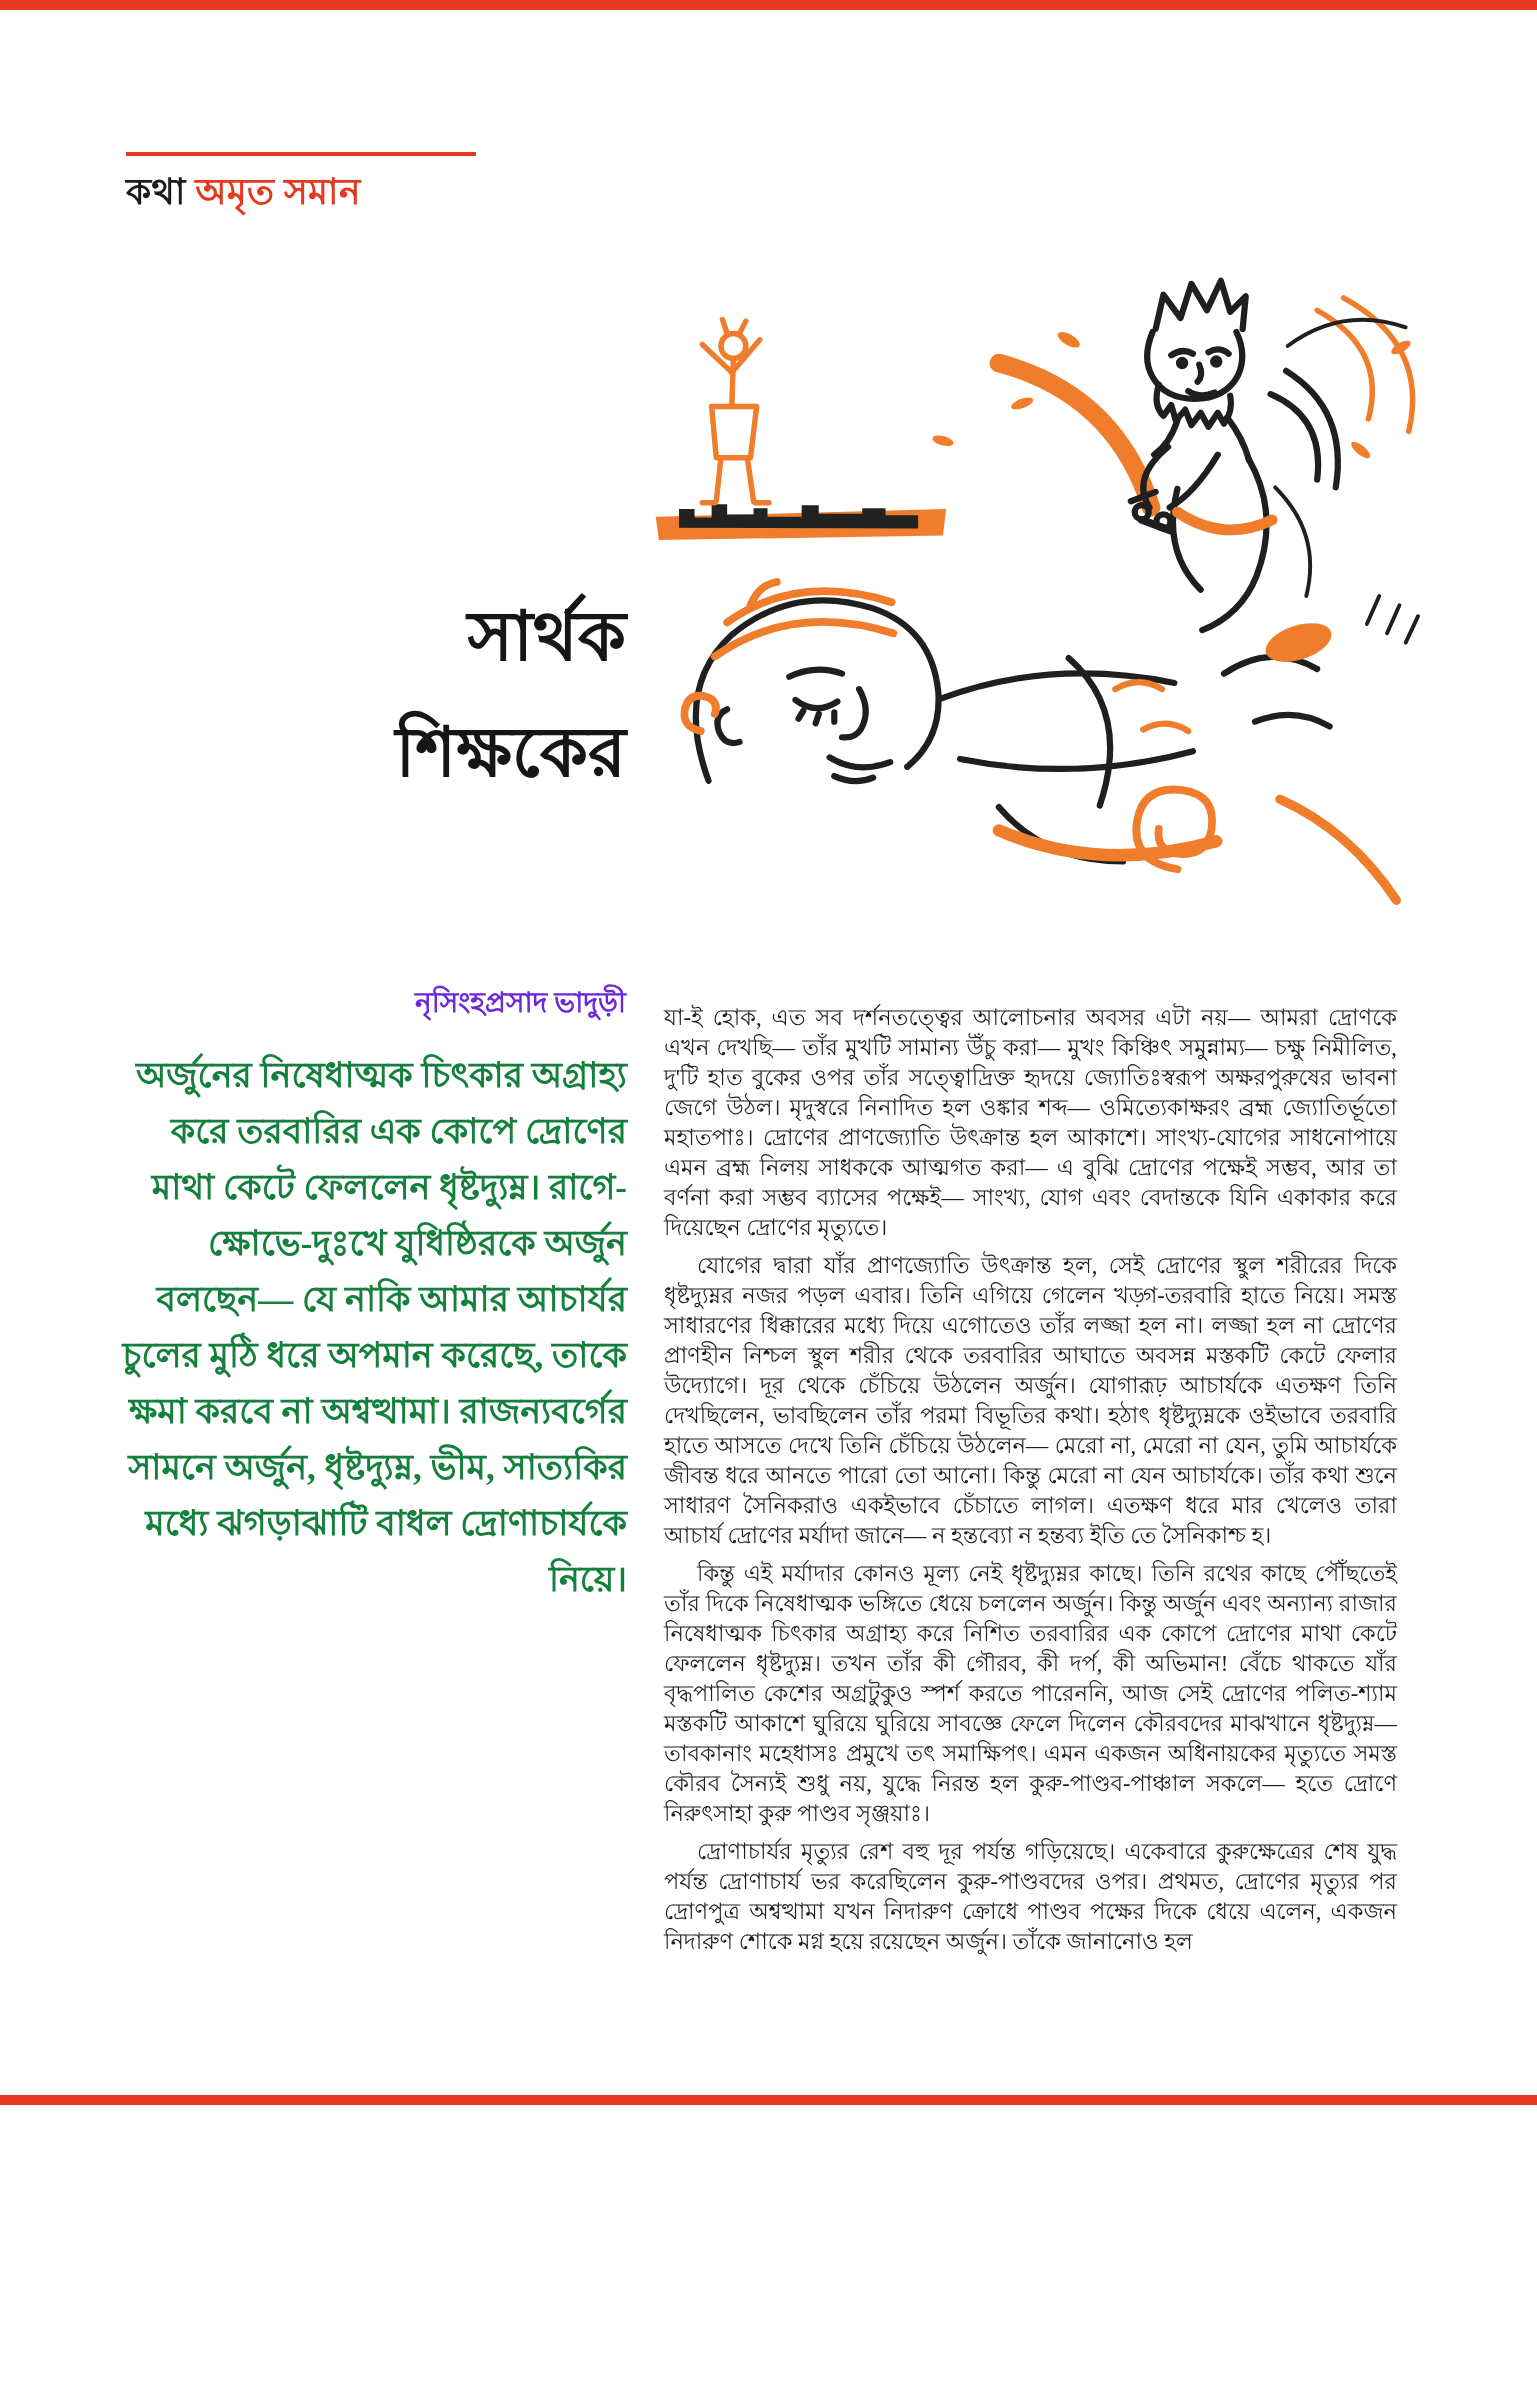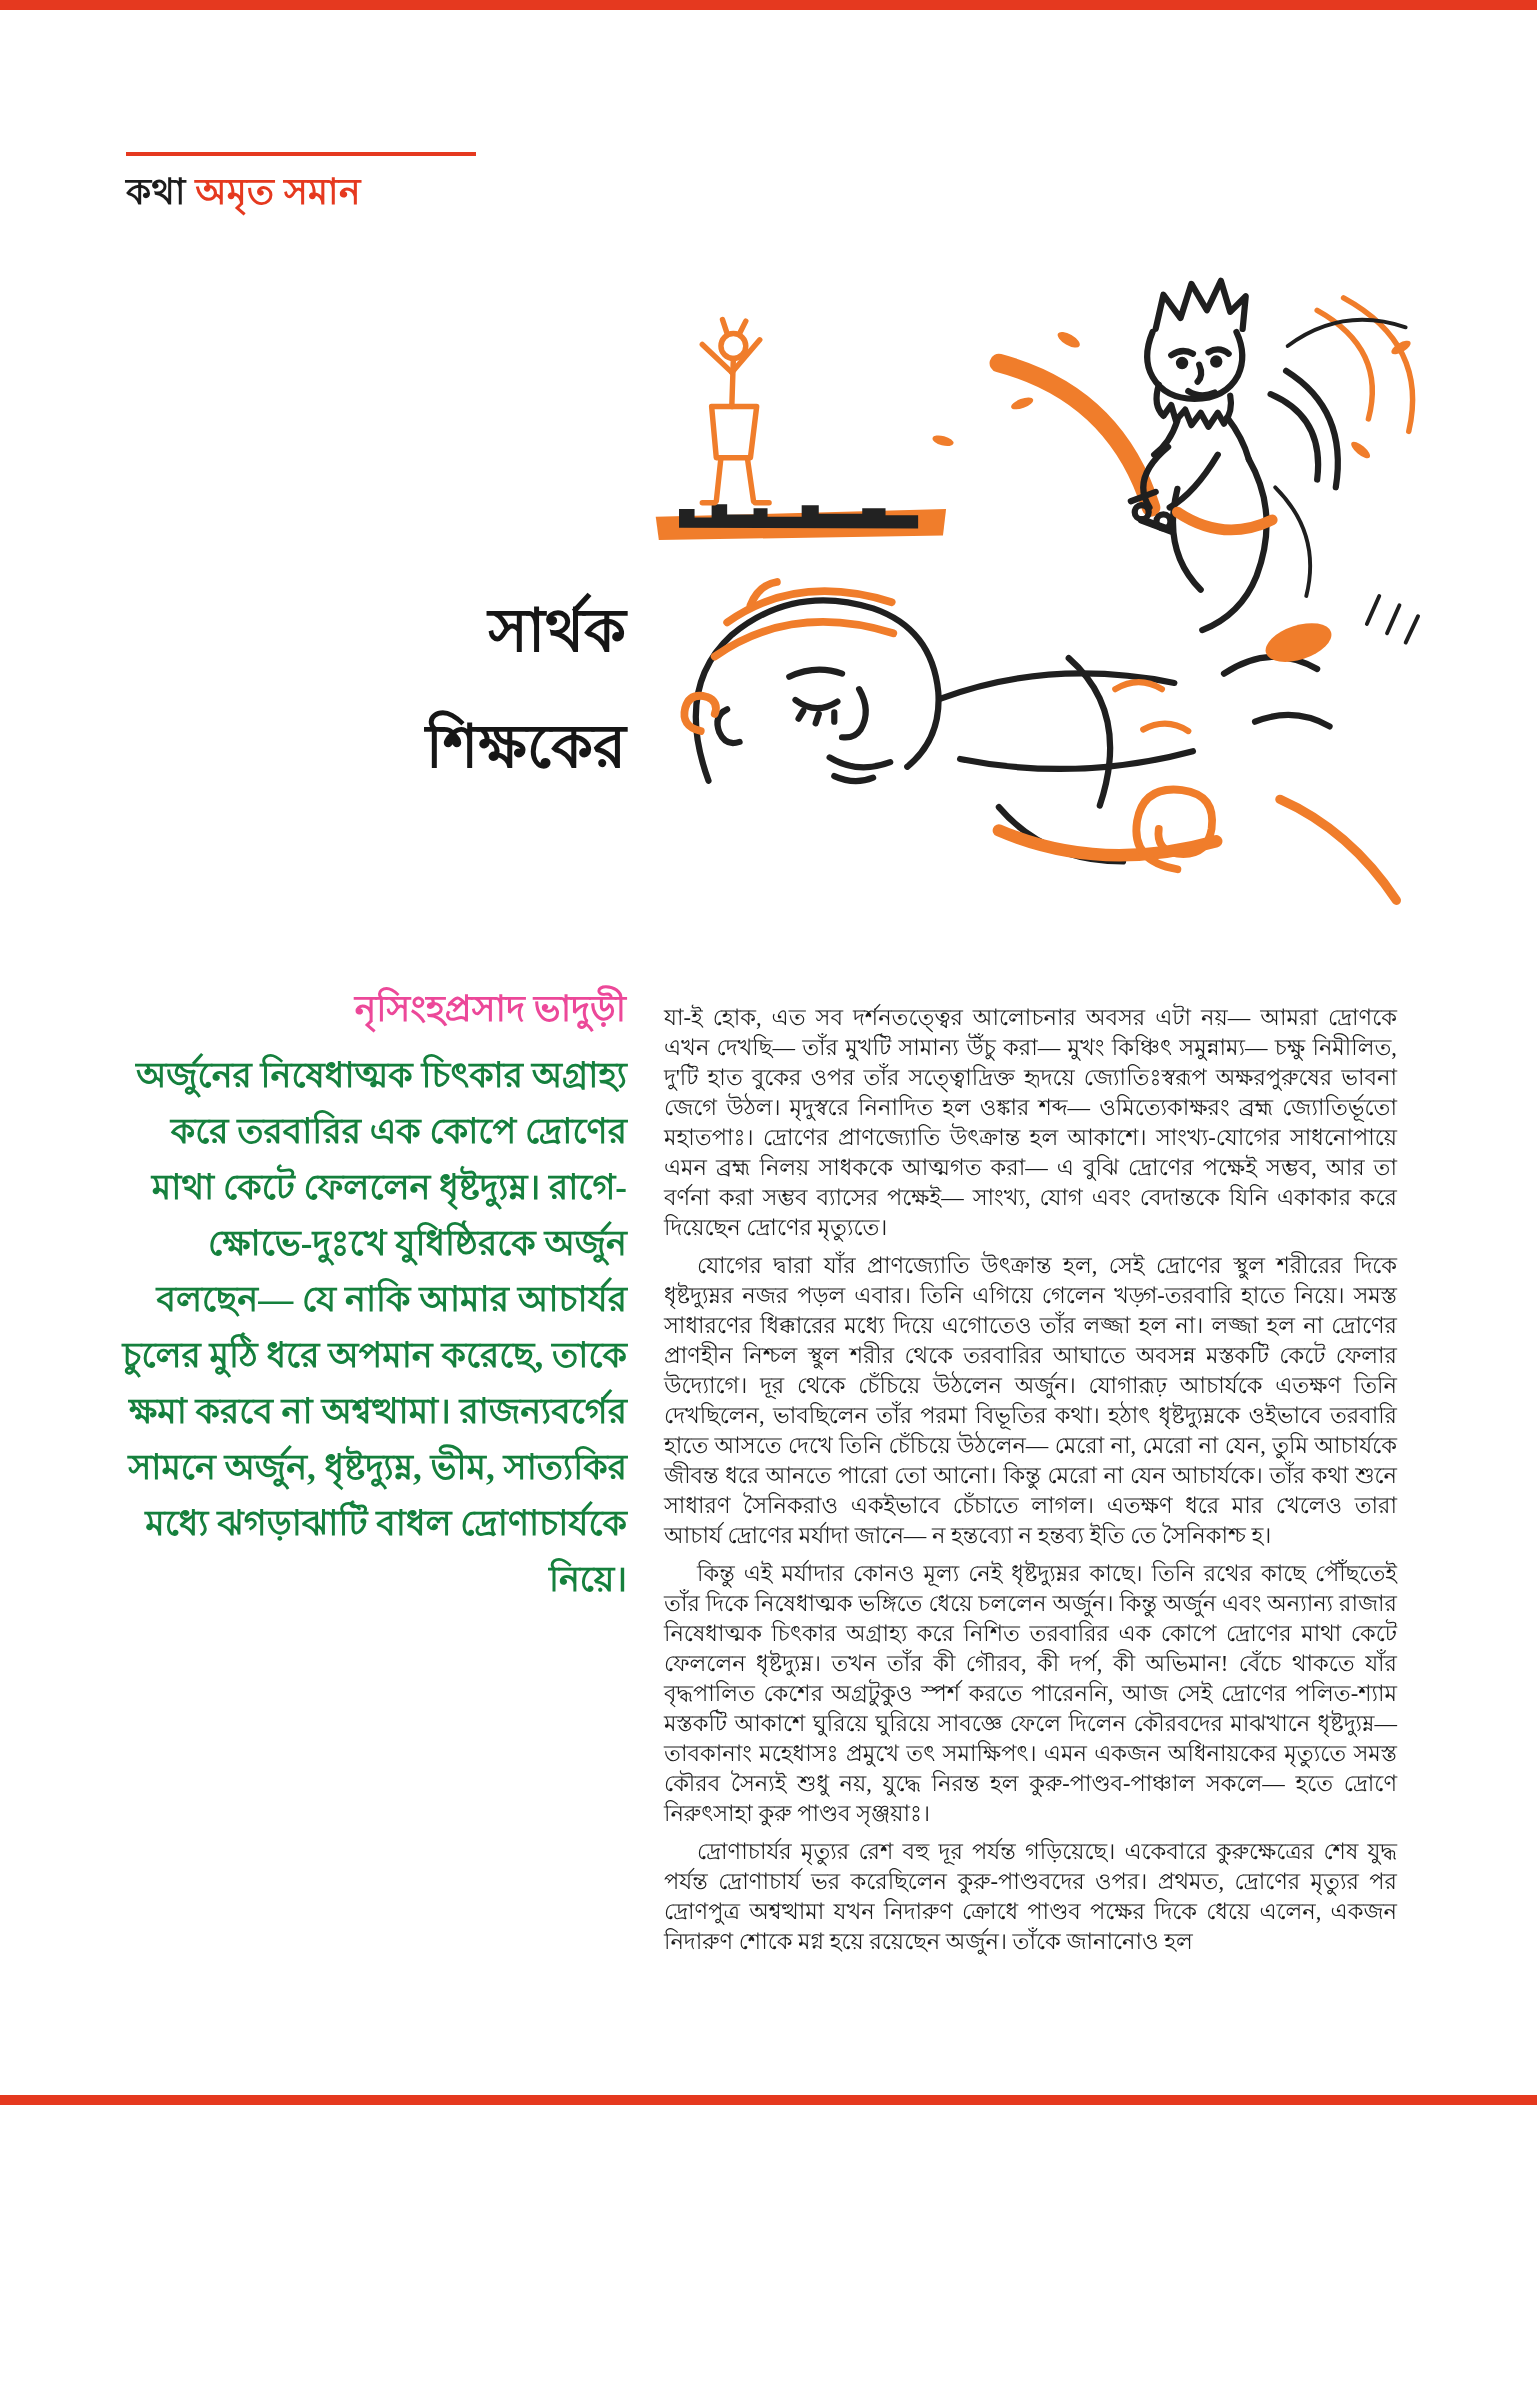--- a/index.html
+++ b/index.html
@@ -22,28 +22,28 @@
     white-space:nowrap;
   }
   .kicker .red{color:#e5391f;}
 
   .illustration{position:absolute;left:634px;top:254px;width:826px;height:715px;}
   .illustration svg{width:100%;height:100%;display:block;}
 
   .headline{
     position:absolute;left:85px;top:533px;width:541px;
     text-align:right;font-weight:700;
-    font-size:60px;line-height:116px;
+    font-size:69px;line-height:116px;
     color:#161616;
   }
   .headline span{display:block;}
 
   .author{
     position:absolute;left:85px;top:981px;width:541px;
-    text-align:right;font-weight:700;font-size:36px;color:#ec4899;
+    text-align:right;font-weight:700;font-size:28px;color:#6d28d9;
   }
 
   .lede{
     position:absolute;left:109px;top:1048px;width:518px;
     text-align:right;font-weight:700;
     font-size:35px;line-height:56px;color:#15803d;
   }
 
   .body-col{
     position:absolute;left:656px;top:995px;width:749px;

